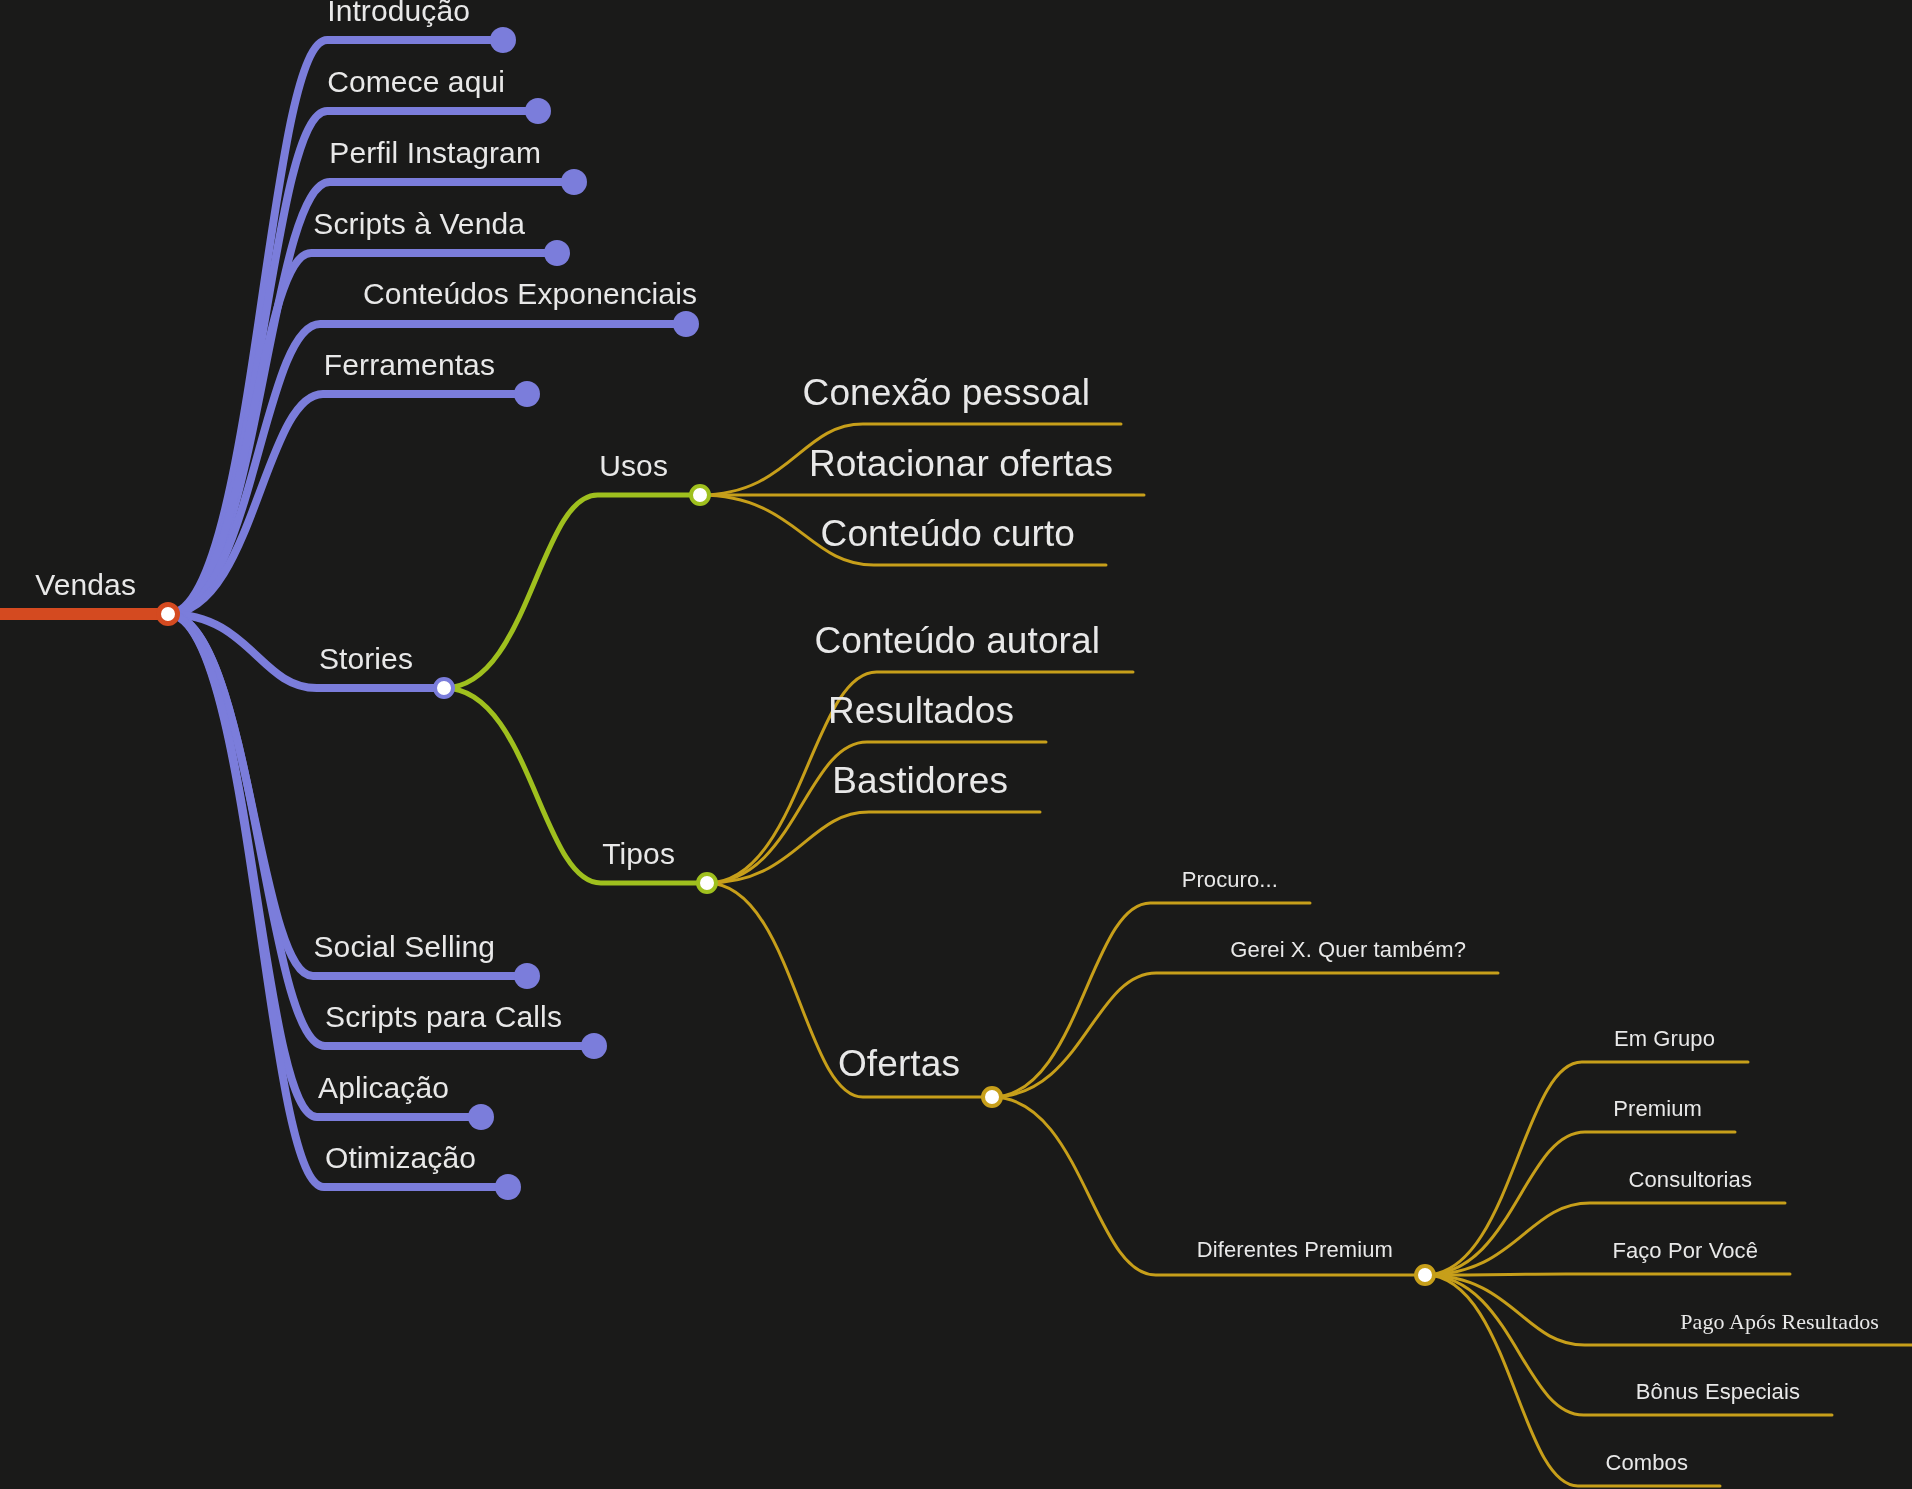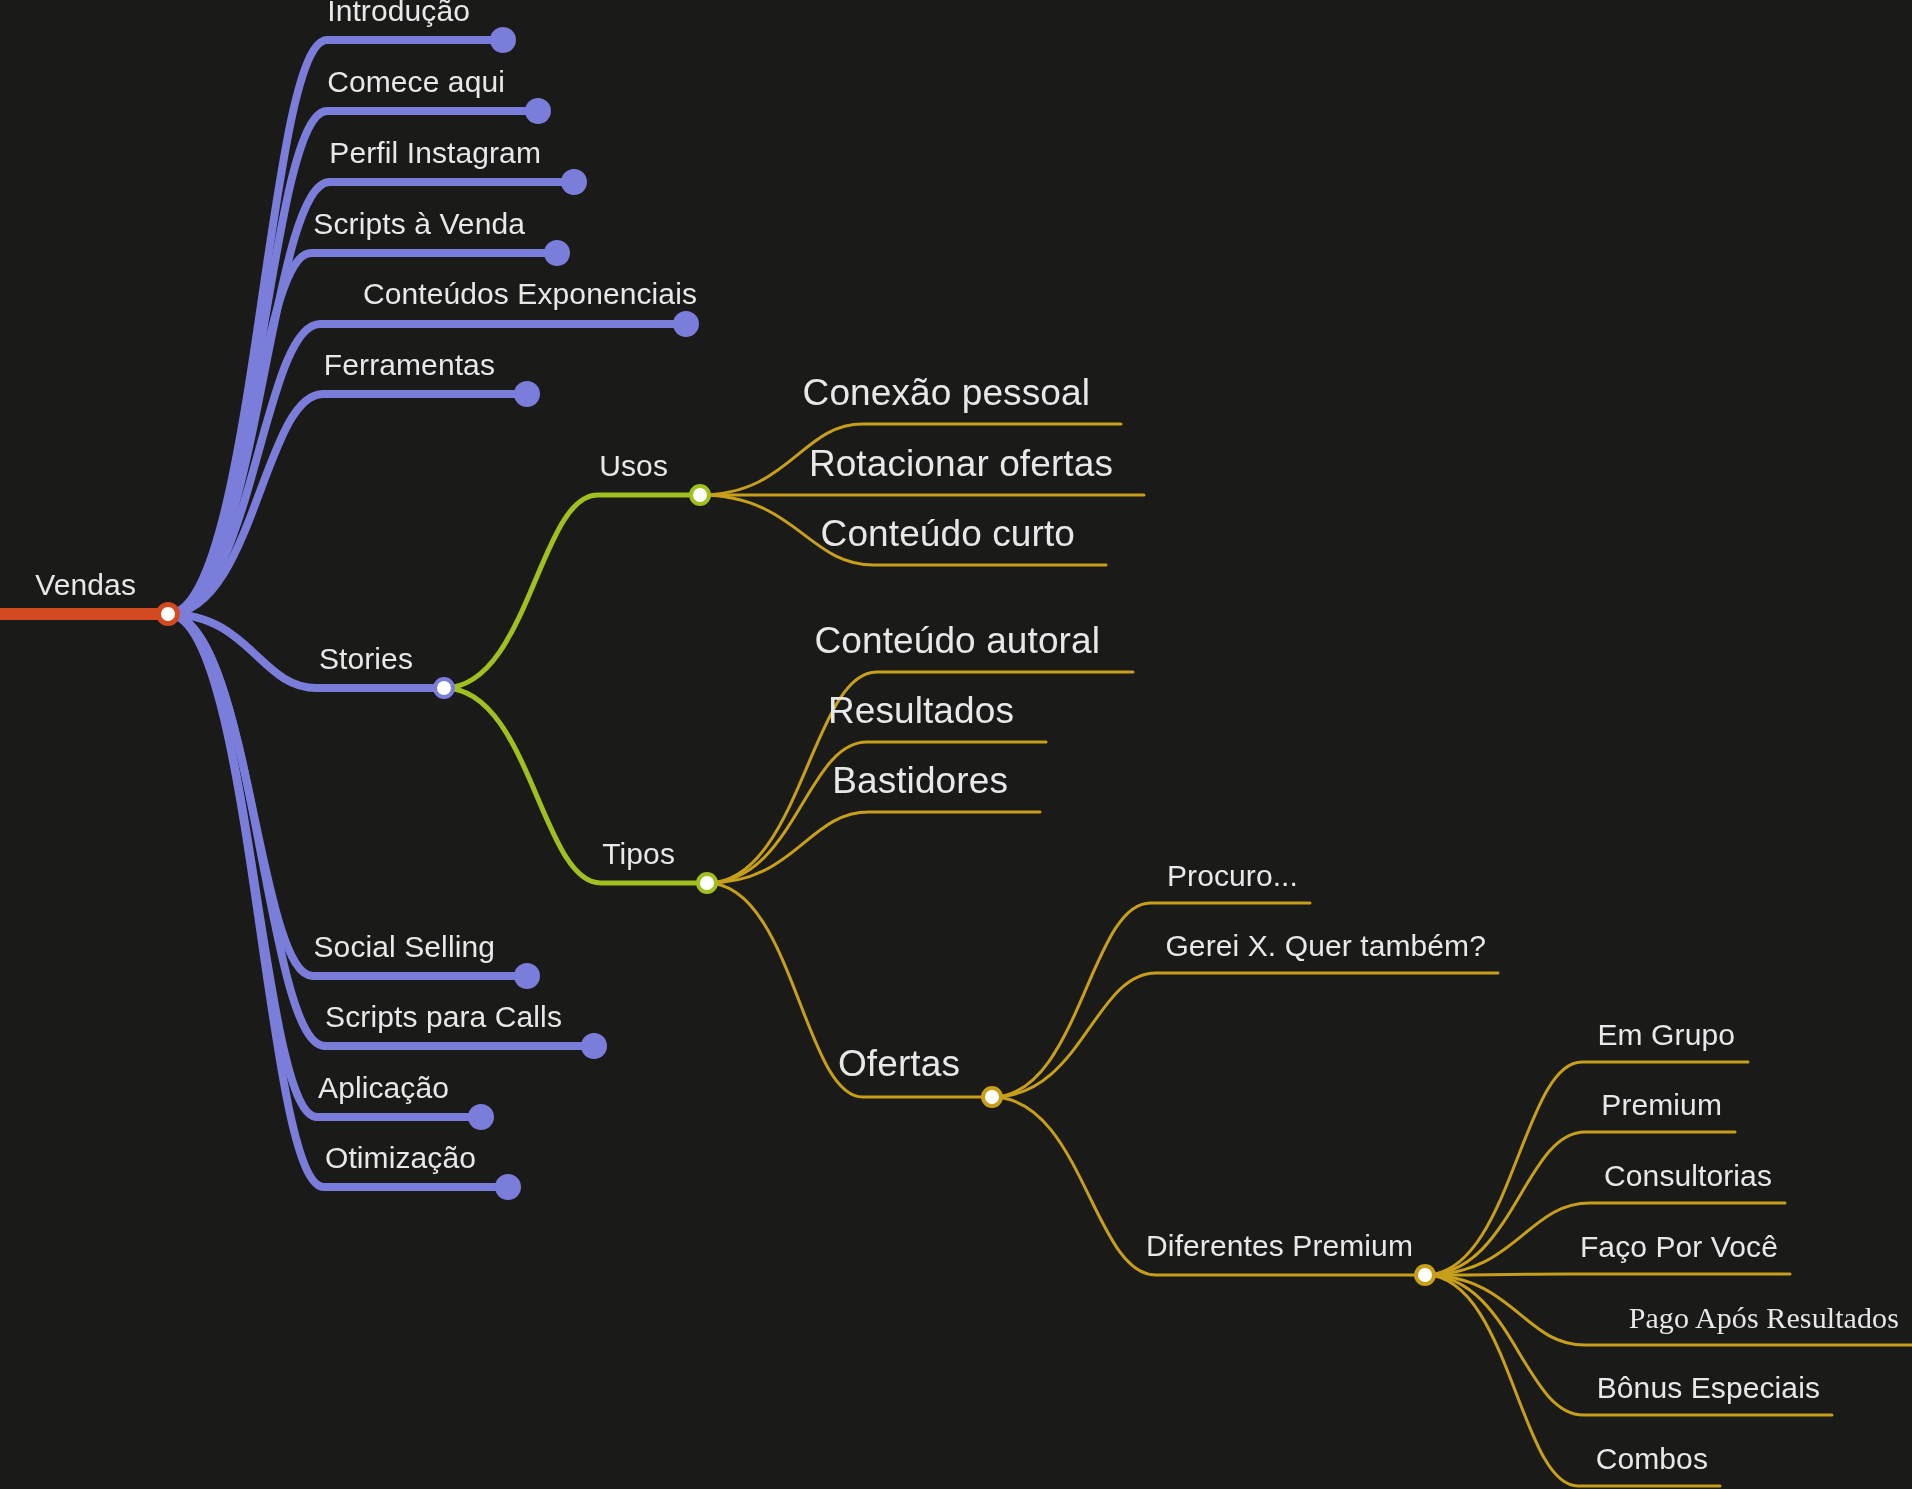--- a/index.html
+++ b/index.html
@@ -28,21 +28,21 @@
     color: #e8e8e8;
     font-family: "Liberation Sans", sans-serif;
     white-space: nowrap;
     transform: translate(-100%, -100%);
     letter-spacing: 0.1px;
   }
   .lvl-root   { font-size: 30px; }
   .lvl-1      { font-size: 30px; }
   .lvl-2      { font-size: 30px; }
   .lvl-3      { font-size: 37px; }
-  .lvl-4      { font-size: 30px; margin-left: 20px; }
+  .lvl-4      { font-size: 22px; }
   .node-dot {
     position: absolute;
     border-radius: 50%;
     transform: translate(-50%, -50%);
     box-sizing: border-box;
   }
   .dot-root {
     width: 24px; height: 24px;
     background: #ffffff;
     border: 5px solid #d44a20;

